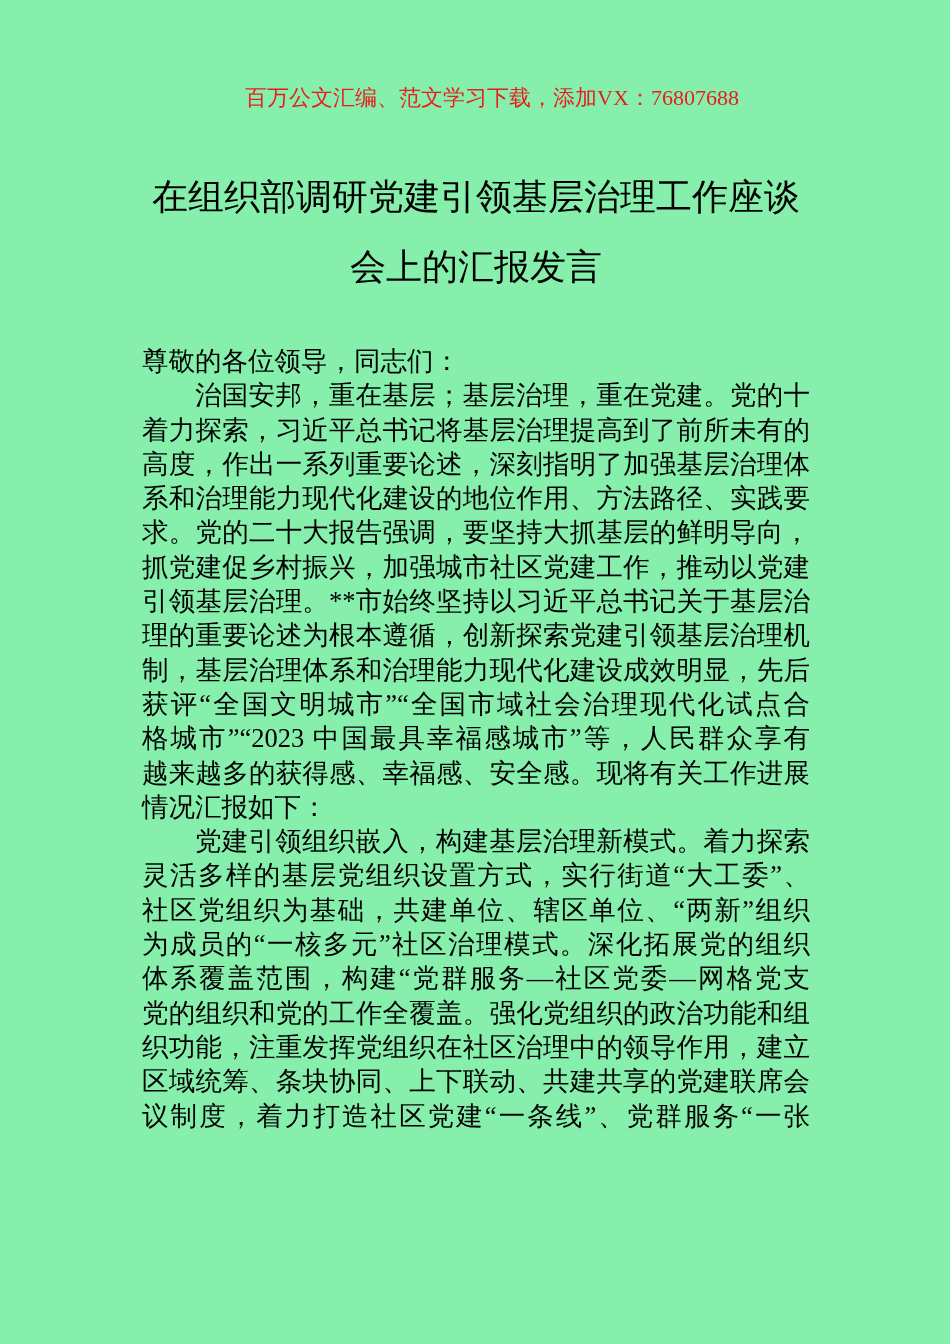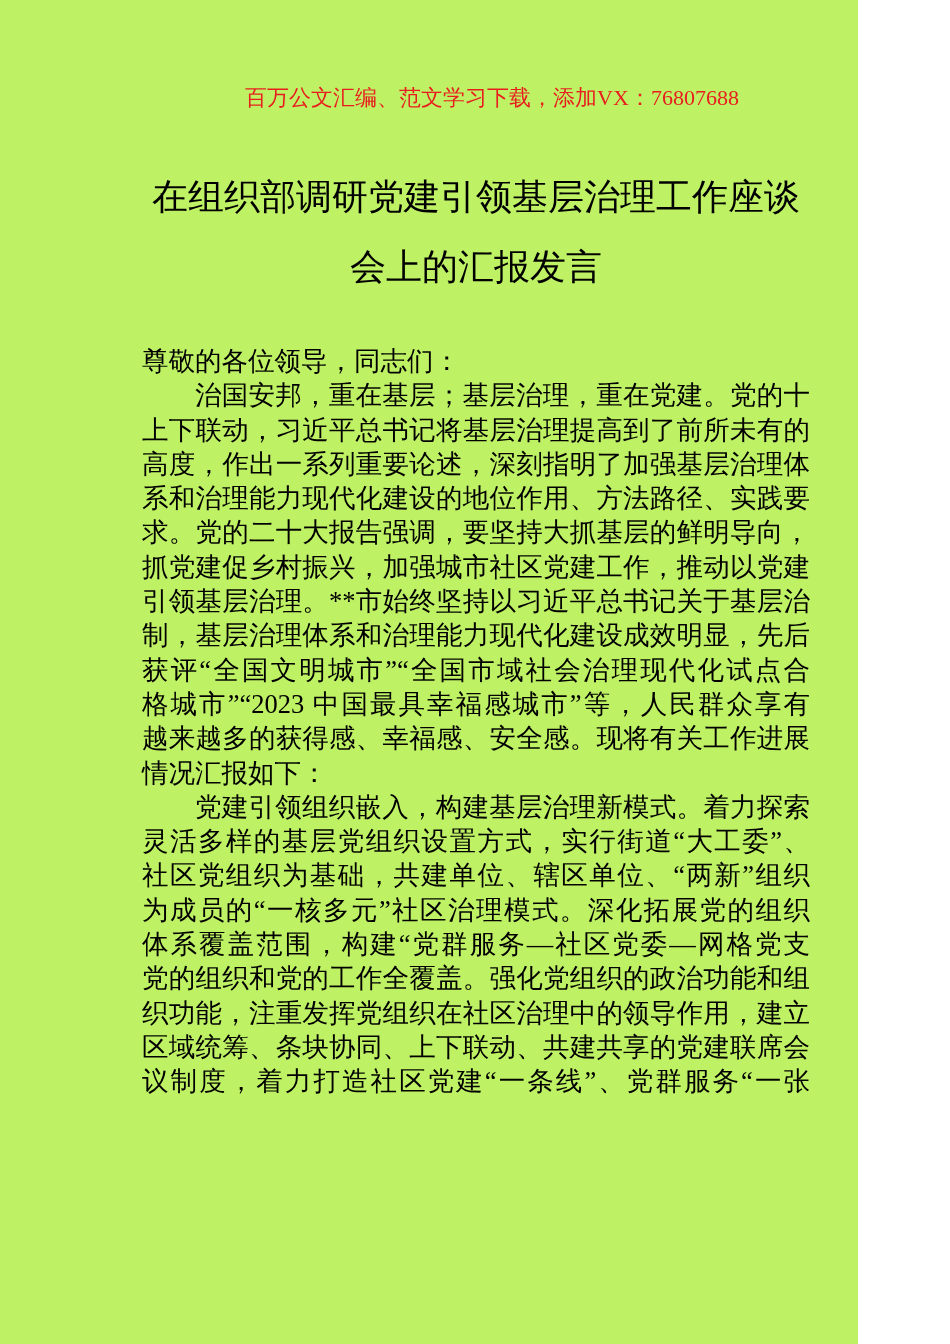--- a/index.html
+++ b/index.html
@@ -2,23 +2,23 @@
 <html><head>
 <meta charset="utf-8">
 <style>
   html, body {
     margin: 0;
     padding: 0;
     background: #ffffff;
   }
   .page {
     position: relative;
-    width: 858px;
+    width: 950px;
     height: 1344px;
-    background: #bef264;
+    background: #86efac;
     overflow: hidden;
     font-family: "Liberation Serif", serif;
     color: #000000;
   }
   .promo {
     position: absolute;
     top: 84px;
     left: 0;
     width: 950px;
     text-align: center;
@@ -71,26 +71,27 @@
   <div class="promo">百万公文汇编、范文学习下载，添加VX：76807688</div>
 
   <h1 class="title">
     <span class="title-line">在组织部调研党建引领基层治理工作座谈</span>
     <span class="title-line">会上的汇报发言</span>
   </h1>
 
   <div class="body-text">
     <div class="ln left">尊敬的各位领导，同志们：</div>
     <div class="ln just indent">治国安邦，重在基层；基层治理，重在党建。党的十</div>
-    <div class="ln just">上下联动，习近平总书记将基层治理提高到了前所未有的</div>
+    <div class="ln just">着力探索，习近平总书记将基层治理提高到了前所未有的</div>
     <div class="ln just">高度，作出一系列重要论述，深刻指明了加强基层治理体</div>
     <div class="ln just">系和治理能力现代化建设的地位作用、方法路径、实践要</div>
     <div class="ln just">求。党的二十大报告强调，要坚持大抓基层的鲜明导向，</div>
     <div class="ln just">抓党建促乡村振兴，加强城市社区党建工作，推动以党建</div>
     <div class="ln just">引领基层治理。**市始终坚持以习近平总书记关于基层治</div>
+    <div class="ln just">理的重要论述为根本遵循，创新探索党建引领基层治理机</div>
     <div class="ln just">制，基层治理体系和治理能力现代化建设成效明显，先后</div>
     <div class="ln just">获评“全国文明城市”“全国市域社会治理现代化试点合</div>
     <div class="ln just">格城市”“2023 中国最具幸福感城市”等，人民群众享有</div>
     <div class="ln just">越来越多的获得感、幸福感、安全感。现将有关工作进展</div>
     <div class="ln left">情况汇报如下：</div>
     <div class="ln just indent">党建引领组织嵌入，构建基层治理新模式。着力探索</div>
     <div class="ln just">灵活多样的基层党组织设置方式，实行街道“大工委”、</div>
     <div class="ln just">社区党组织为基础，共建单位、辖区单位、“两新”组织</div>
     <div class="ln just">为成员的“一核多元”社区治理模式。深化拓展党的组织</div>
     <div class="ln just">体系覆盖范围，构建“党群服务—社区党委—网格党支</div>

